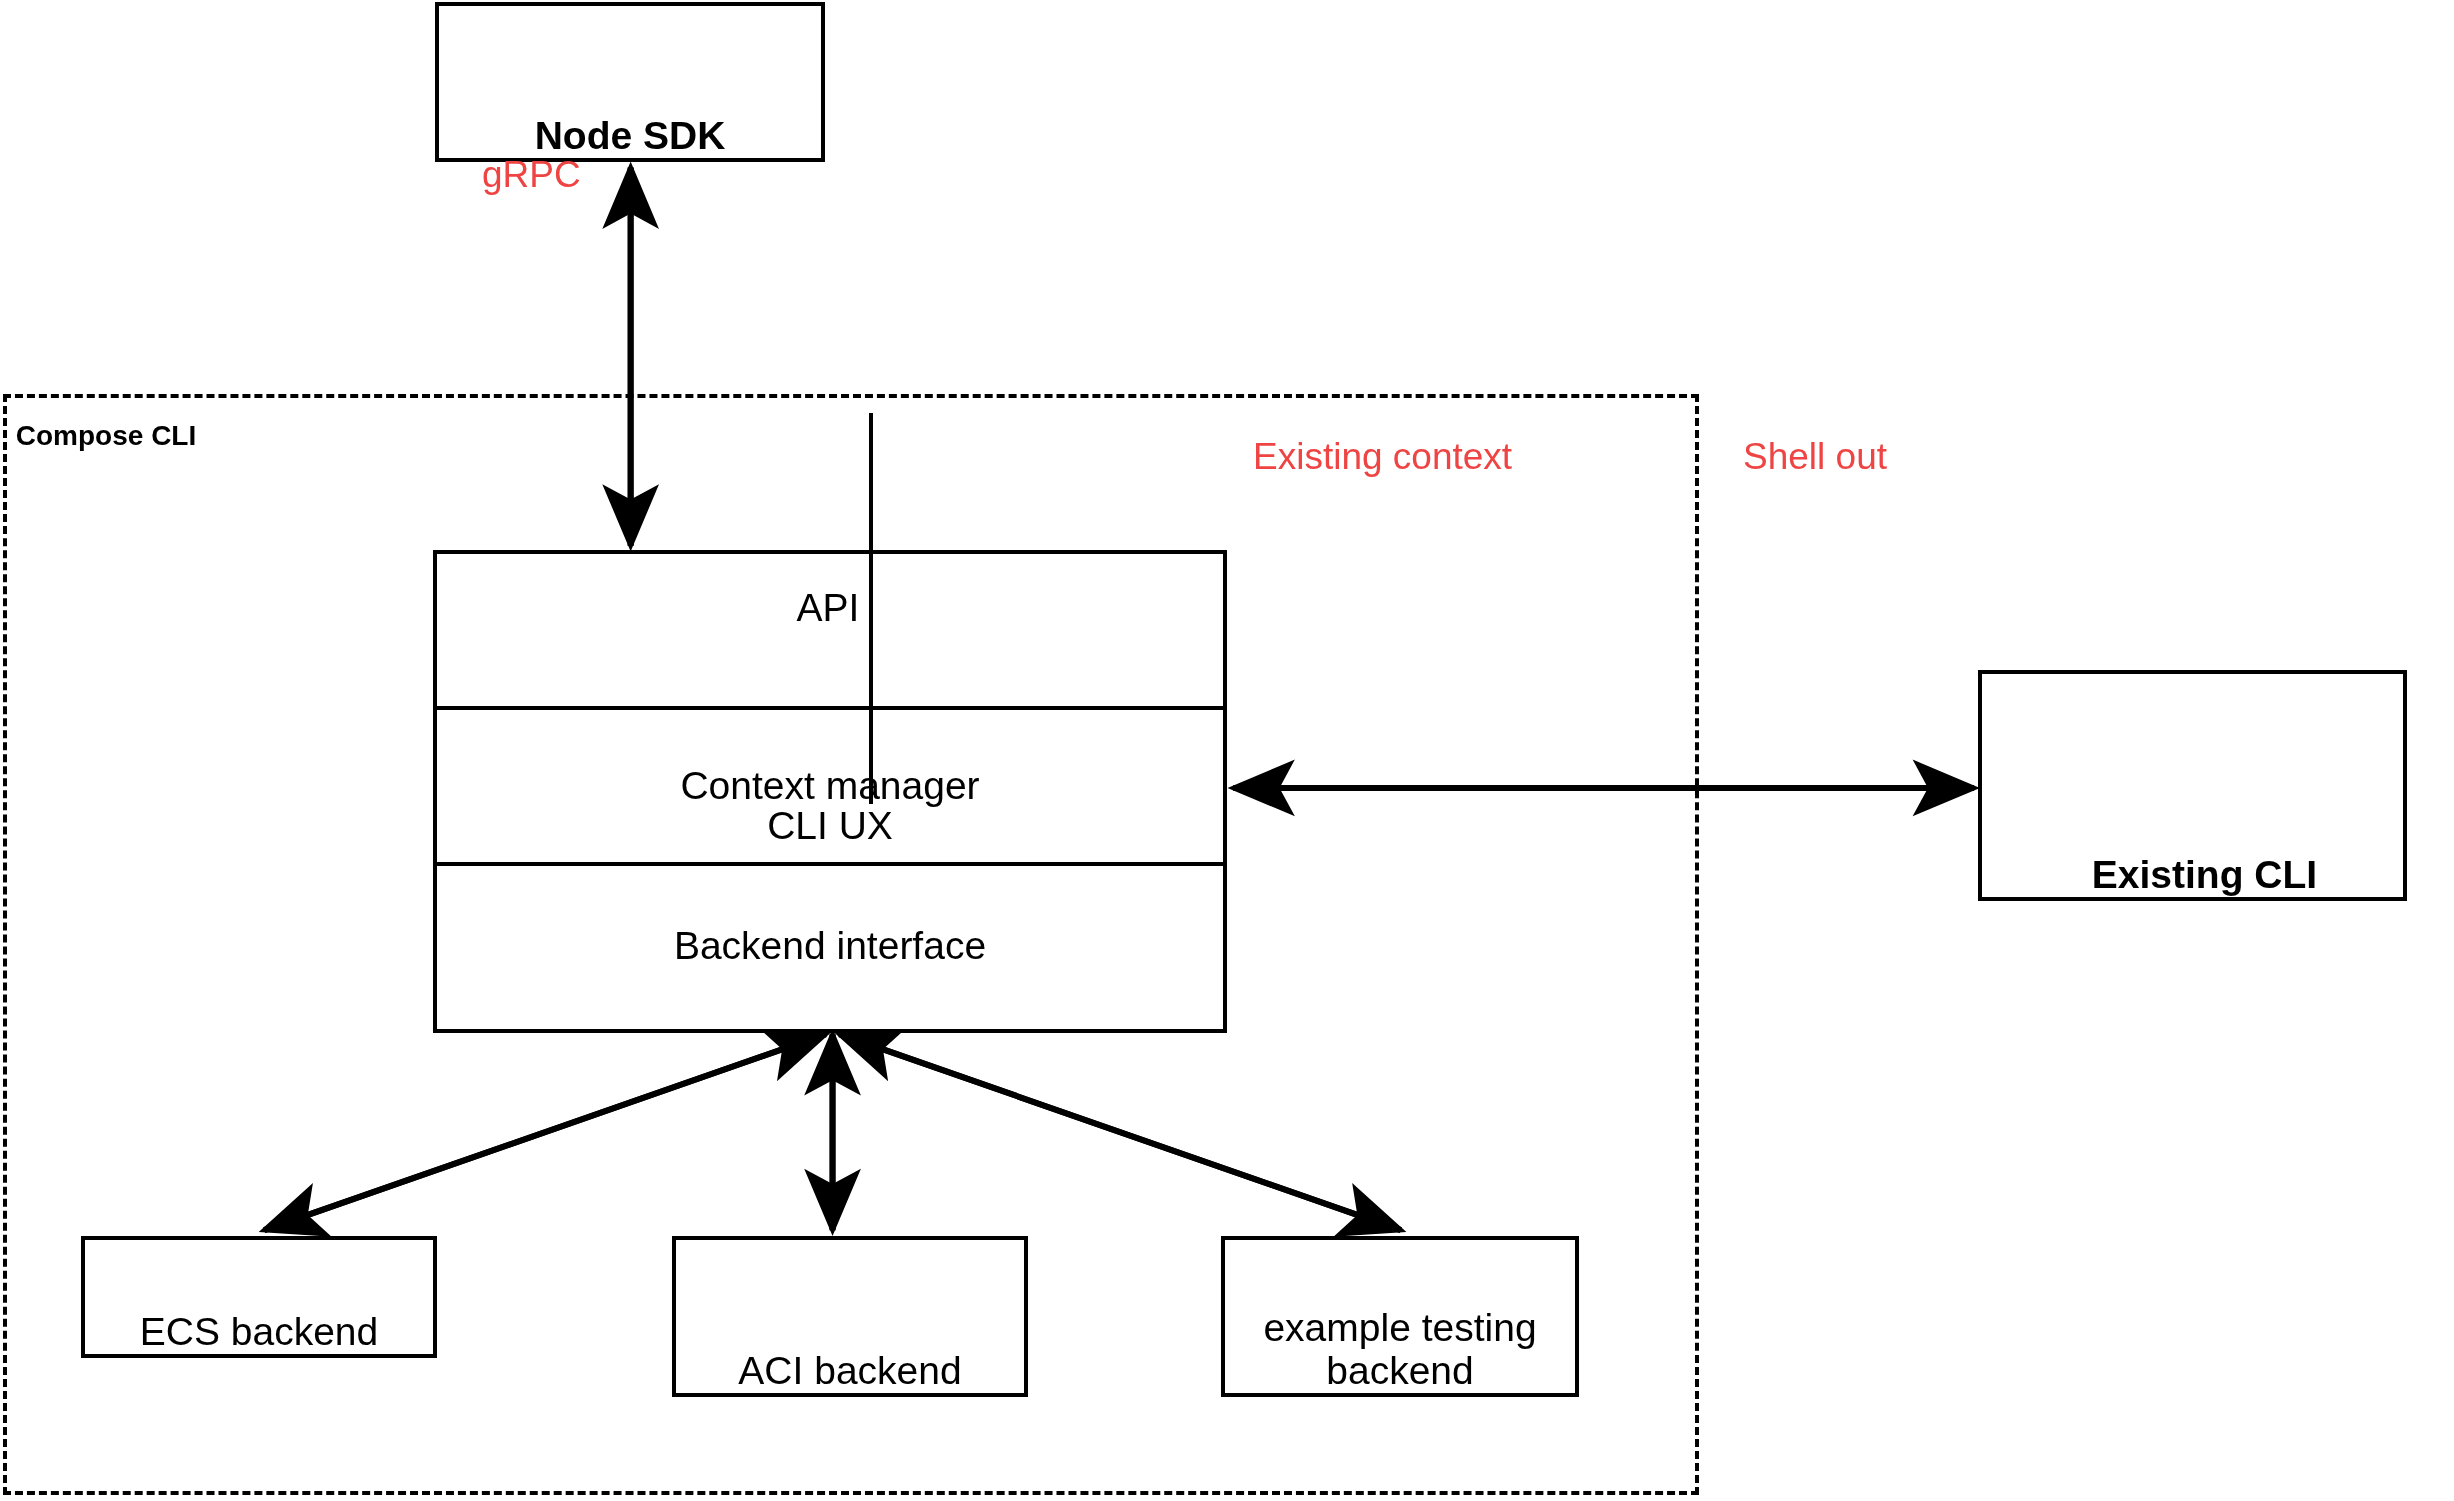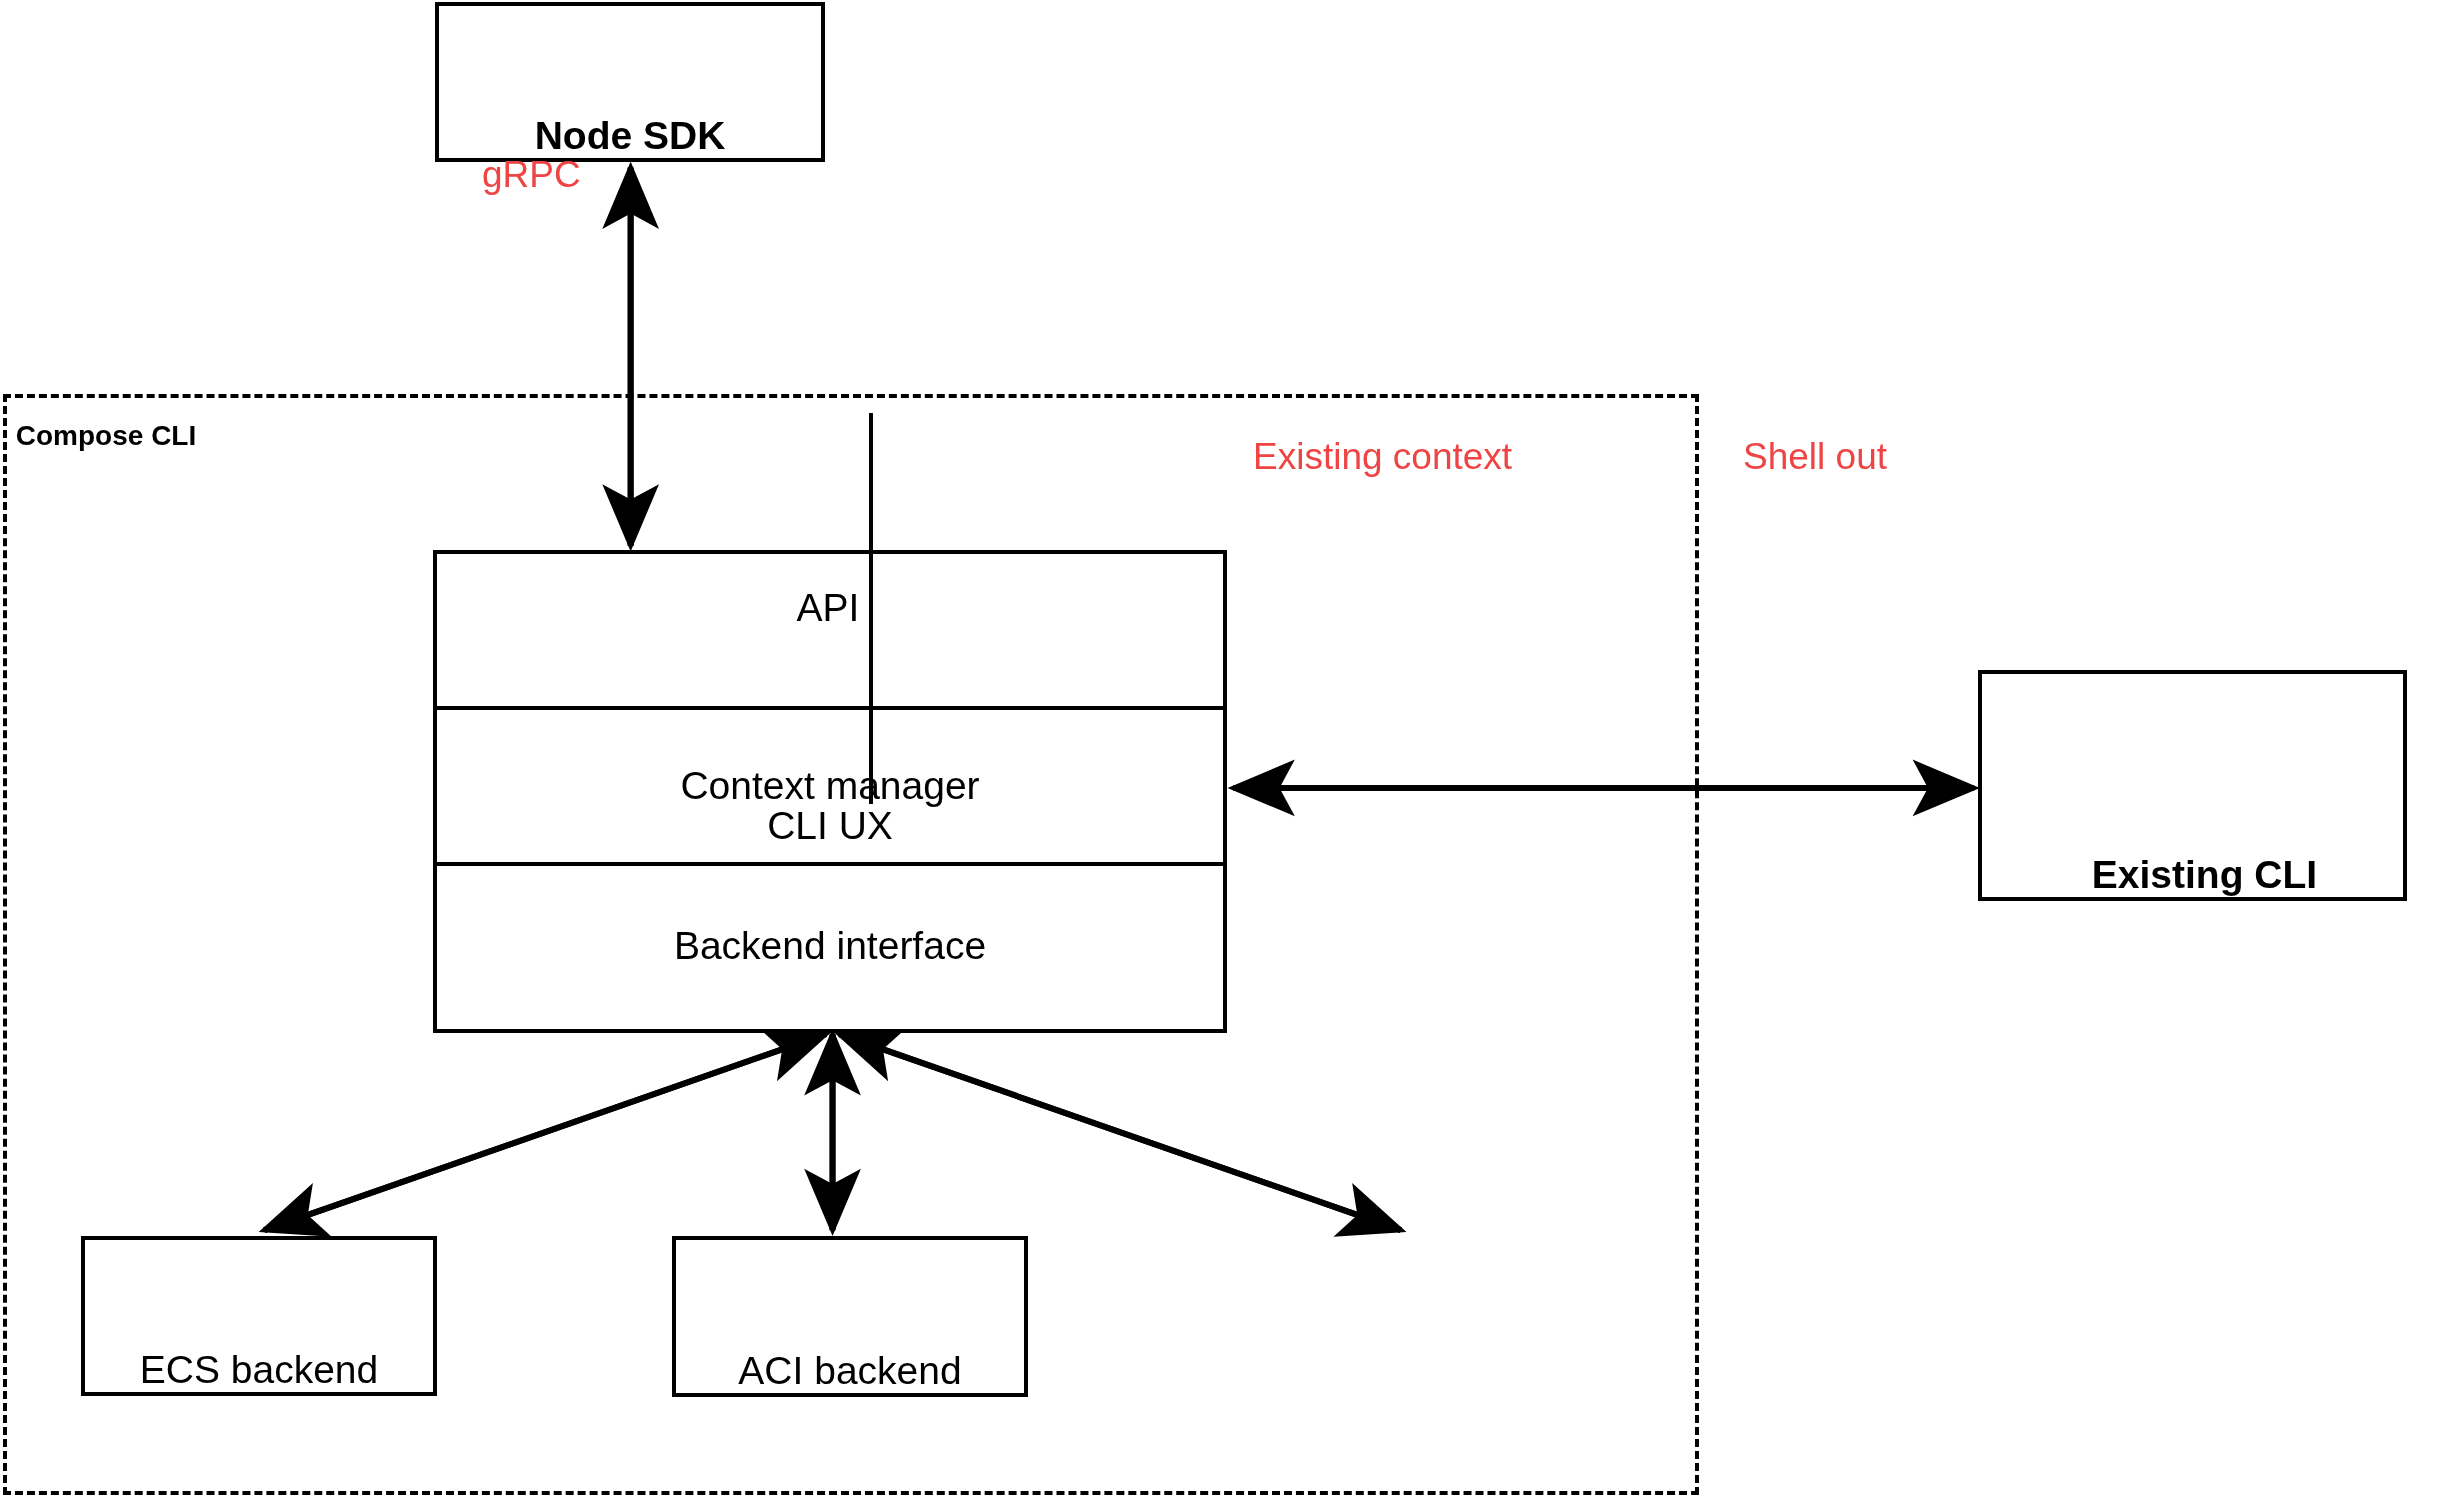--- a/index.html
+++ b/index.html
@@ -109,21 +109,21 @@
 
   
   #existing-cli {
     left: 1978px; top: 670px; width: 429px; height: 231px;
     font-size: 39px;
     padding-left: 24px;
   }
 
   
   #ecs-backend {
-    left: 81px; top: 1236px; width: 356px; height: 160px;
+    left: 81px; top: 1236px; width: 356px; height: 122px;
     font-size: 39px;
   }
   #aci-backend {
     left: 652px; top: 1236px; width: 356px; height: 161px;
     font-size: 39px;
     margin-left: 20px;
   }
   #example-backend {
     left: 1221px; top: 1236px; width: 358px; height: 161px;
     font-size: 39px;
@@ -220,15 +220,21 @@
   </div>
 
   <div class="box" id="ecs-backend">
     <span class="box-label">ECS backend</span>
   </div>
 
   <div class="box" id="aci-backend">
     <span class="box-label">ACI backend</span>
   </div>
 
+  <div class="box" id="example-backend">
+    <span class="box-label">
+      <span>example testing</span><br>
+      <span>backend</span>
+    </span>
+  </div>
 
 </div>
 
 
 </body></html>

